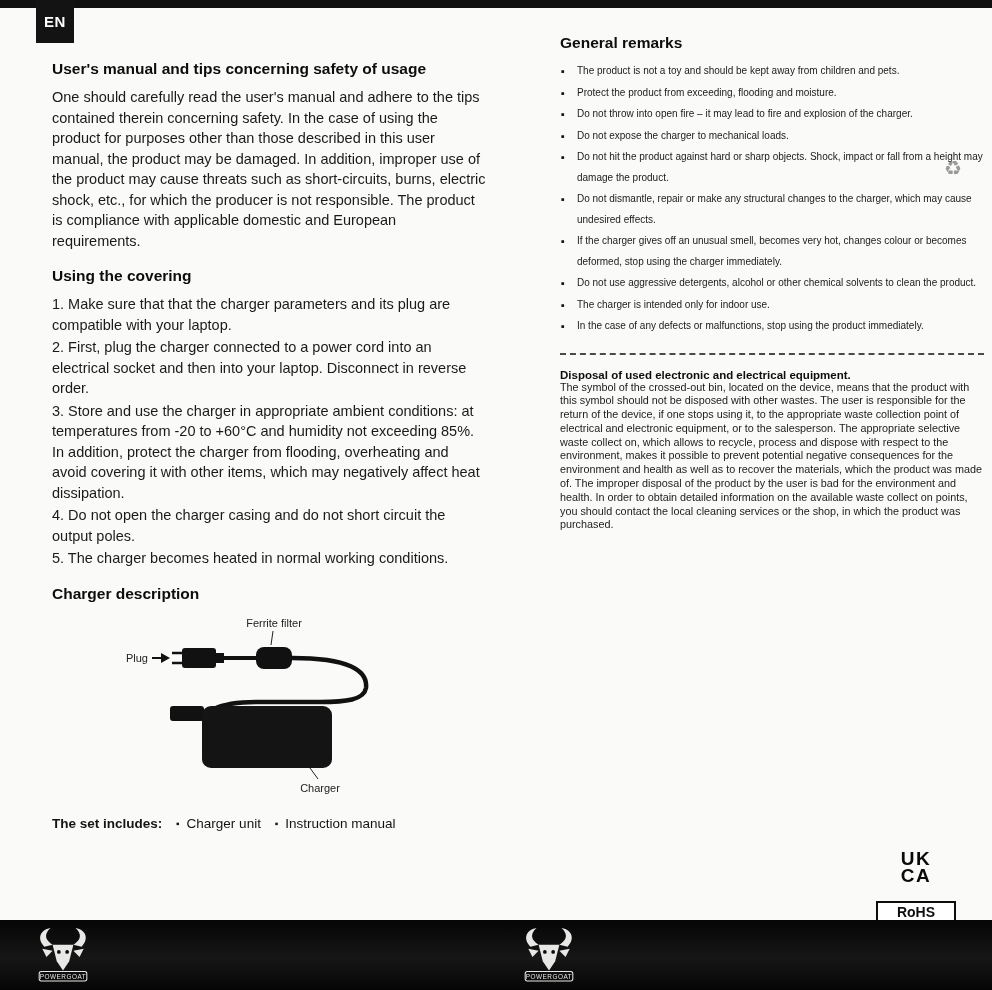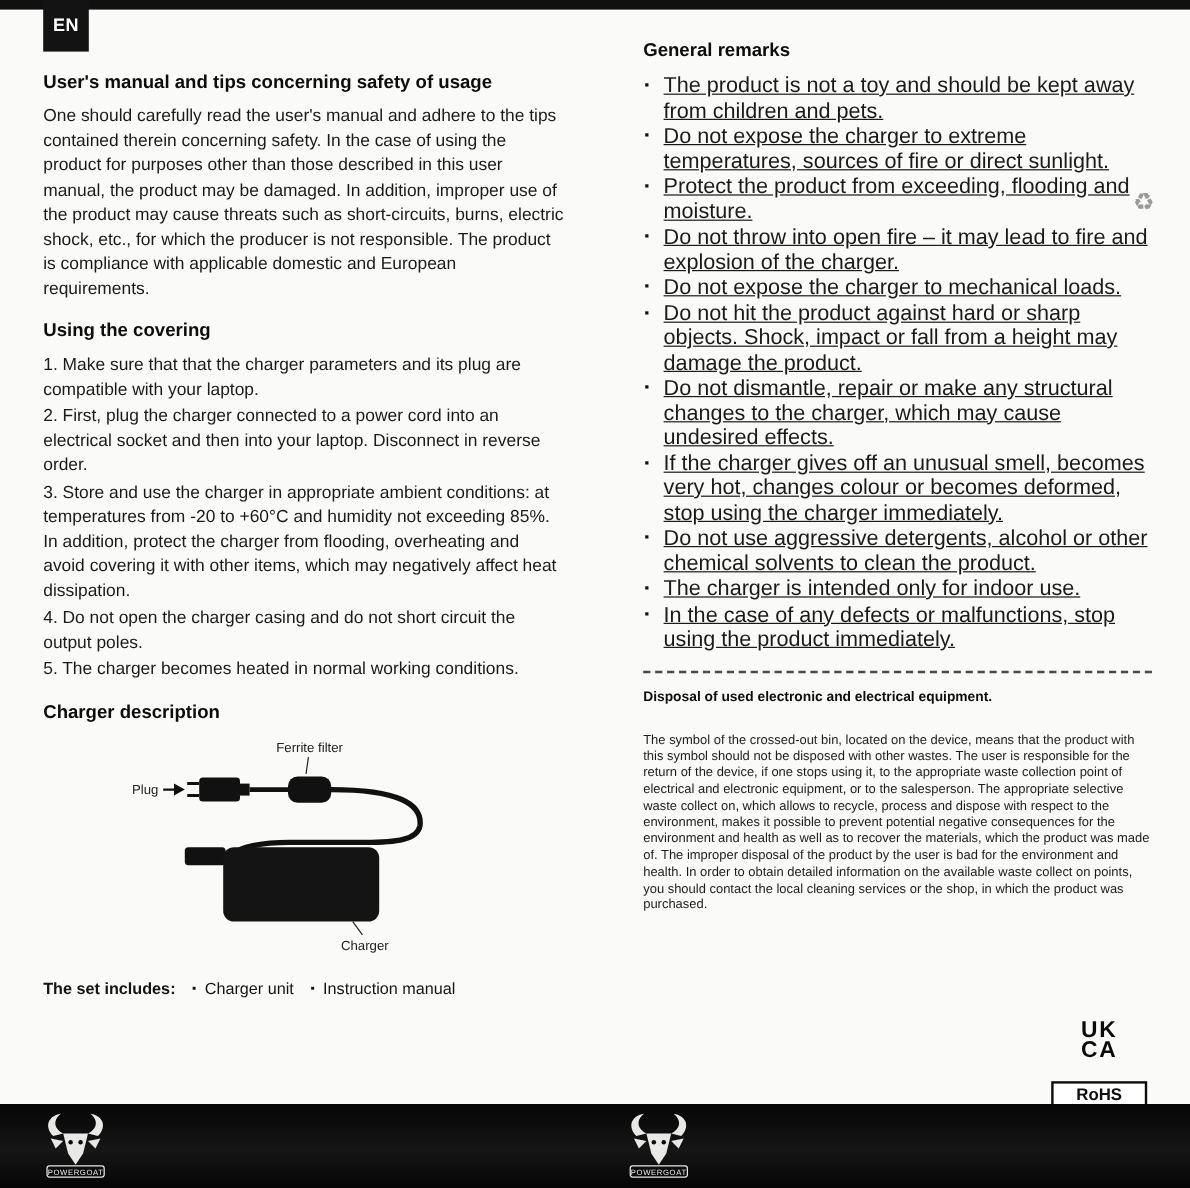--- a/index.html
+++ b/index.html
@@ -26,55 +26,54 @@
     background: #131313; color: #fff;
     font-weight: bold; font-size: 15px;
     display: flex; align-items: center; justify-content: center;
     letter-spacing: .5px;
   }
   .margin-recycle {
     position: absolute; top: 156px; right: 30px;
     font-size: 20px; color: #9a9a98;
   }
   .col { position: absolute; }
-  .col-left { left: 36px; top: 60px; width: 434px; }
-  .col-right { left: 536px; top: 34px; width: 424px; }
+  .col-left { left: 52px; top: 60px; width: 434px; }
+  .col-right { left: 560px; top: 34px; width: 424px; }
   h2 {
     font-size: 15.5px; font-weight: bold; color: #0d0d0d;
     margin: 0 0 9px 0;
   }
   h2.spaced { margin-top: 16px; }
   .body, .step {
     font-size: 14.5px; line-height: 20.5px; color: #1a1a1a;
     margin: 0 0 2px 0;
   }
   .body { }
   .steps { margin-bottom: 1px; }
   ul.remarks { list-style: none; margin: 0; }
   ul.remarks li {
     position: relative;
     padding-left: 17px;
-    font-size: 18px; line-height: 20.5px;
+    font-size: 10px; line-height: 20.5px;
     margin-bottom: 1px;
     color: #1a1a1a;
-    text-decoration: underline;
   }
   ul.remarks li::before {
     content: "▪";
     position: absolute; left: 1px; top: 0;
     font-size: 11px; color: #111;
   }
   .dashes {
     margin: 16px 0 14px 0;
     border-top: 2px dashed #4a4a4a;
     height: 0;
   }
   h3.fine-title {
     font-size: 11.5px; font-weight: bold; color: #0d0d0d;
-    margin-bottom: 24px;
+    margin-bottom: 0;
   }
   p.fine {
     font-size: 10.8px; line-height: 13.8px; color: #1c1c1c;
   }
   .diagram { display: block; margin: 6px 0 0 0; }
   .diag-label { font-size: 11px; fill: #222; font-family: "Liberation Sans", sans-serif; }
   .set-includes {
     margin-top: 16px;
     font-size: 13.5px; color: #141414;
   }
@@ -164,21 +163,20 @@
       <strong>The set includes:</strong>
       <span class="inc">Charger unit</span>
       <span class="inc">Instruction manual</span>
     </p>
   </div>
 
   <div class="col col-right">
     <h2>General remarks</h2>
     <ul class="remarks">
       <li>The product is not a toy and should be kept away from children and pets.</li>
-      <li>Do not expose the charger to extreme temperatures, sources of fire or direct sunlight.</li>
       <li>Protect the product from exceeding, flooding and moisture.</li>
       <li>Do not throw into open fire – it may lead to fire and explosion of the charger.</li>
       <li>Do not expose the charger to mechanical loads.</li>
       <li>Do not hit the product against hard or sharp objects. Shock, impact or fall from a height may damage the product.</li>
       <li>Do not dismantle, repair or make any structural changes to the charger, which may cause undesired effects.</li>
       <li>If the charger gives off an unusual smell, becomes very hot, changes colour or becomes deformed, stop using the charger immediately.</li>
       <li>Do not use aggressive detergents, alcohol or other chemical solvents to clean the product.</li>
       <li>The charger is intended only for indoor use.</li>
       <li>In the case of any defects or malfunctions, stop using the product immediately.</li>
     </ul>

